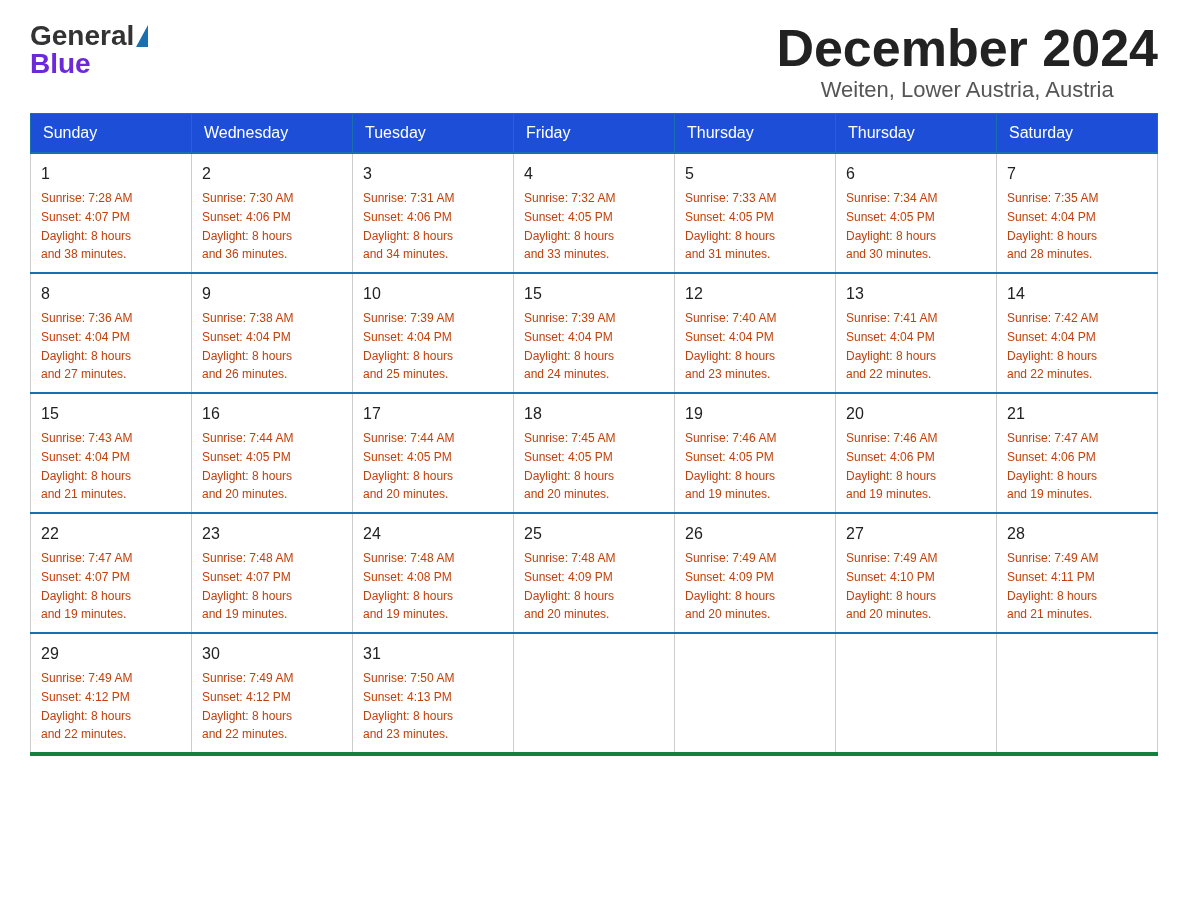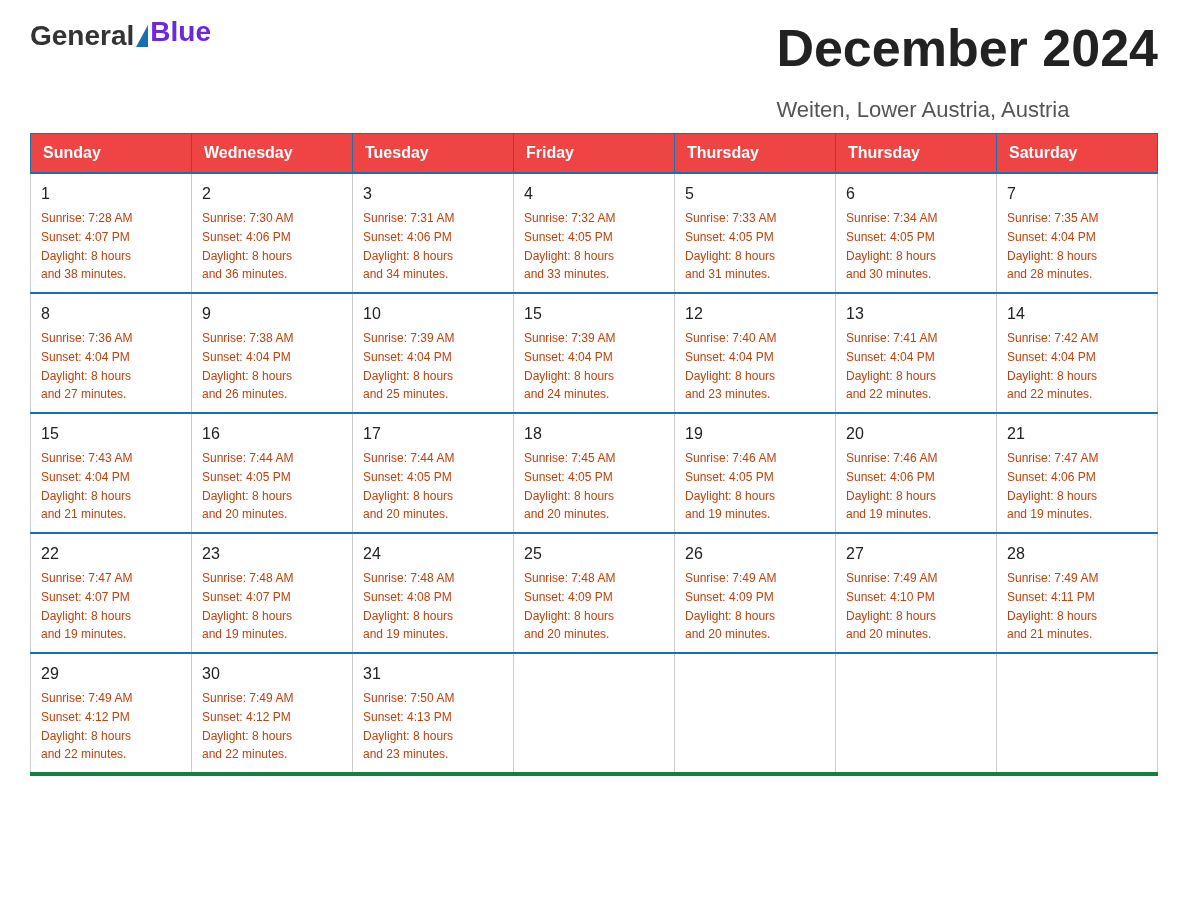--- a/index.html
+++ b/index.html
@@ -12,21 +12,21 @@
       min-height: 918px;
     }
     .header-top {
       display: flex;
       align-items: flex-start;
       justify-content: space-between;
       margin-bottom: 10px;
     }
     .logo {
       display: flex;
-      flex-direction: row;
+      flex-direction: column;
       align-items: flex-start;
     }
     .logo-text {
       font-size: 28px;
       font-weight: bold;
       color: #333;
       display: flex;
       align-items: center;
     }
     .logo-general {
@@ -39,43 +39,43 @@
       border-right: 0px solid transparent;
       border-bottom: 22px solid #1a6faf;
       display: inline-block;
       margin-left: 2px;
       margin-right: 2px;
     }
     .logo-blue {
       color: #6d28d9;
     }
     .title-section {
-      text-align: left;
+      text-align: center;
     }
     .month-title {
       font-size: 52px;
       font-weight: bold;
       color: #222;
       line-height: 1.1;
     }
     .location-title {
       font-size: 22px;
       color: #555;
-      margin-top: 20px;
+      margin-top: 0;
     }
     .calendar-table {
       width: 100%;
       border-collapse: collapse;
       margin-top: 10px;
     }
     .calendar-table th {
-      background-color: #ef4444;
+      background-color: #1d4ed8;
       color: #fff;
       font-size: 16px;
-      font-weight: bold;
+      font-weight: normal;
       padding: 10px 12px;
       text-align: left;
       border: 1px solid #1a6faf;
     }
     .calendar-table td {
       vertical-align: top;
       padding: 8px 10px;
       border: 1px solid #ccc;
       font-size: 12.5px;
       line-height: 1.5;

